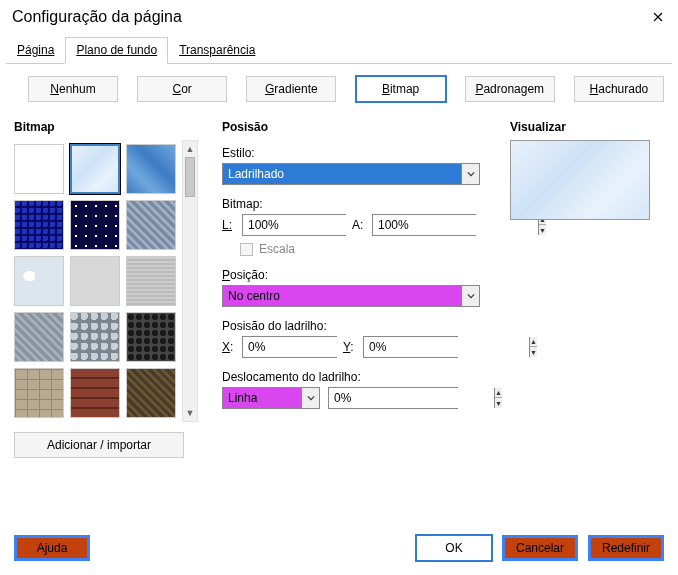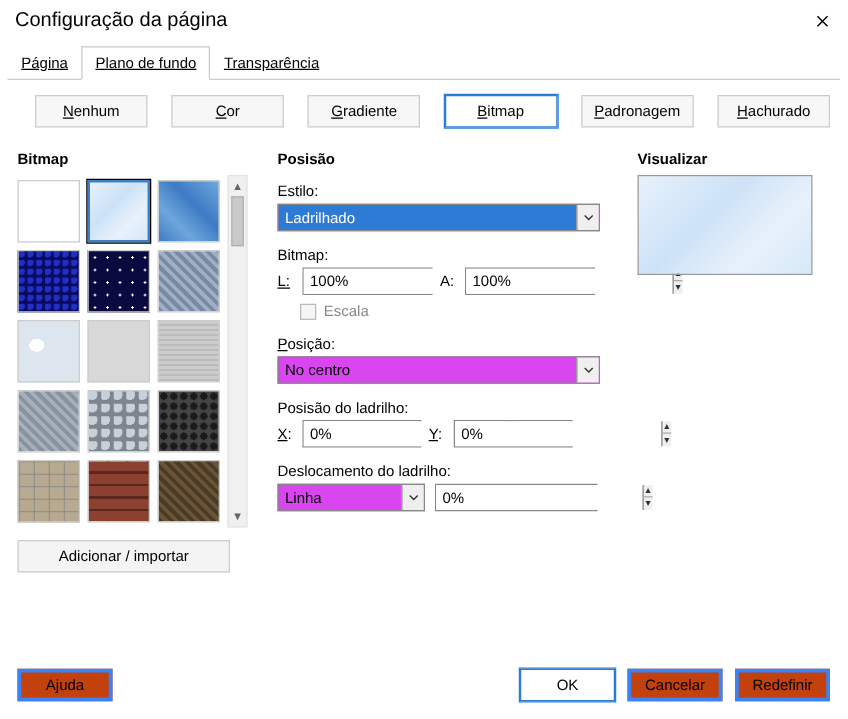--- a/index.html
+++ b/index.html
@@ -59,21 +59,21 @@
 .dimlabel { width: 14px; }
 .dimlabel .u { text-decoration: underline; }
 
 .chk { display: flex; align-items: center; gap: 6px; margin: 6px 0 6px 18px; color: #888; }
 .chk .box { width: 13px; height: 13px; border: 1px solid #bbb; background: #f5f5f5; }
 
 .posrow { display: flex; gap: 6px; align-items: center; }
 .posrow .spin { width: 95px; }
 
 .offrow { display: flex; gap: 8px; }
-.offrow .combo { width: 118px; }
+.offrow .combo { width: 98px; }
 .offrow .spin { width: 130px; }
 
 .preview { width: 140px; height: 80px; border: 1px solid #999; background: linear-gradient(135deg, #e8f1fb 0%, #cde2f7 40%, #e8f1fb 70%, #d6e8f9 100%); }
 
 .footer { position: absolute; bottom: 14px; left: 14px; right: 14px; display: flex; justify-content: space-between; }
 .fbtns { display: flex; gap: 10px; }
 .fbtn { width: 76px; height: 26px; border: 3px solid #3b82f6; background: #c2410c; display: flex; align-items: center; justify-content: center; cursor: pointer; }
 .fbtn.primary { border: 1px solid #2e7bd6; outline: 1px solid #2e7bd6; background: #fff; }
 
 

